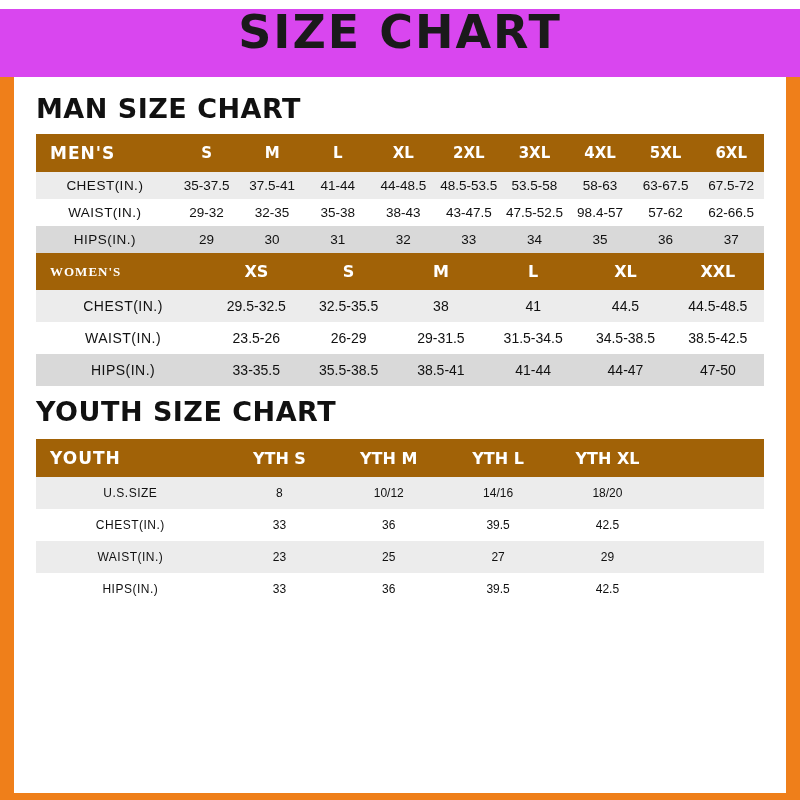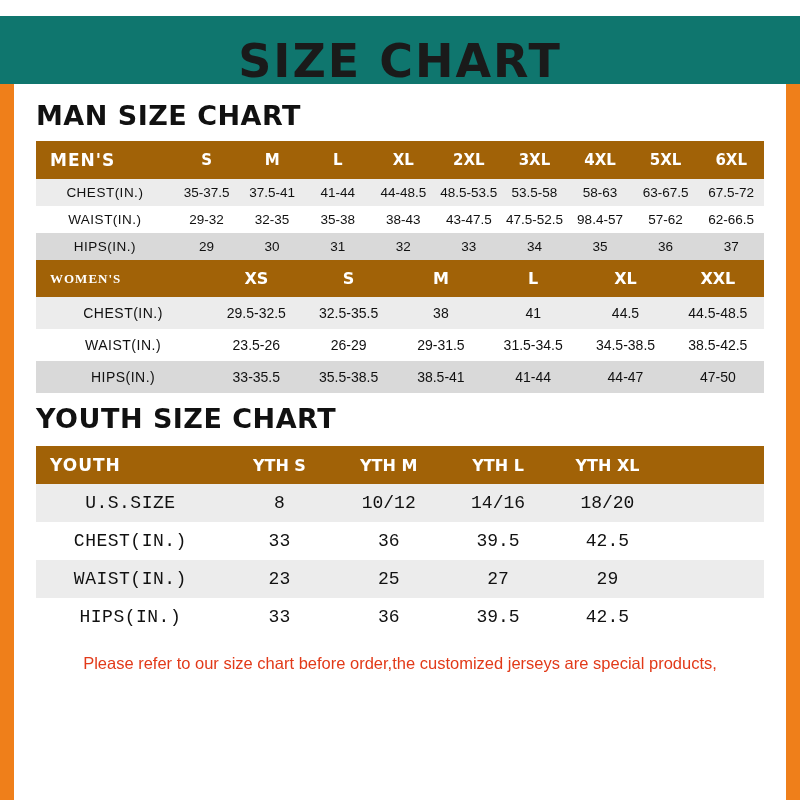--- a/index.html
+++ b/index.html
@@ -17,25 +17,25 @@
     position: relative;
     width: 800px;
     height: 800px;
     box-sizing: border-box;
     border-left: 14px solid #ef7f1a;
     border-right: 14px solid #ef7f1a;
     background: #ffffff;
   }
   .banner {
     height: 68px;
-    background: #0f766e;
+    background: #d946ef;
     display: flex;
-    align-items: flex-end;
+    align-items: flex-start;
     justify-content: center;
-    margin: 16px -14px;
+    margin: 9px -14px;
   }
   .banner-title {
     font-family: "DejaVu Sans", sans-serif;
     font-weight: bold;
     font-size: 46px;
     letter-spacing: 2px;
     color: #1a1a1a;
     line-height: 1;
   }
   .content {
@@ -90,21 +90,21 @@
   tbody tr.stripe-b td { background: #ffffff; }
   tbody tr.stripe-c td { background: #d9d9d9; }
 
   
   .women thead th { font-size: 16px; }
   .women thead th.rowlabel { font-size: 13px; font-family: Liberation Serif, serif; }
   .women tbody td { font-size: 14px; padding: 8px 0; }
 
   .youth thead th { font-size: 16px; }
   .youth thead th.rowlabel { font-size: 17px; margin-top: 13px; }
-  .youth tbody td { font-size: 18px; padding: 9px 0; font-family: Liberation Mono, monospace; }
+  .youth tbody td { font-size: 12px; padding: 9px 0; }
 
   .footer-note {
     margin-top: 16px;
     padding: 0 6px;
     text-align: center;
     color: #e23a19;
     font-size: 16.5px;
     line-height: 1.35;
     font-family: "Liberation Sans", sans-serif;
   }
@@ -269,19 +269,18 @@
           <td>33</td>
           <td>36</td>
           <td>39.5</td>
           <td>42.5</td>
           <td></td>
         </tr>
       </tbody>
     </table>
 
     <div class="footer-note">
-      <div>Please refer to our size chart before order,the customized jerseys are special products,</div>
     </div>
 
   </div>
 
   <div class="bottom-bar"></div>
 </div>
 
 </body></html>

